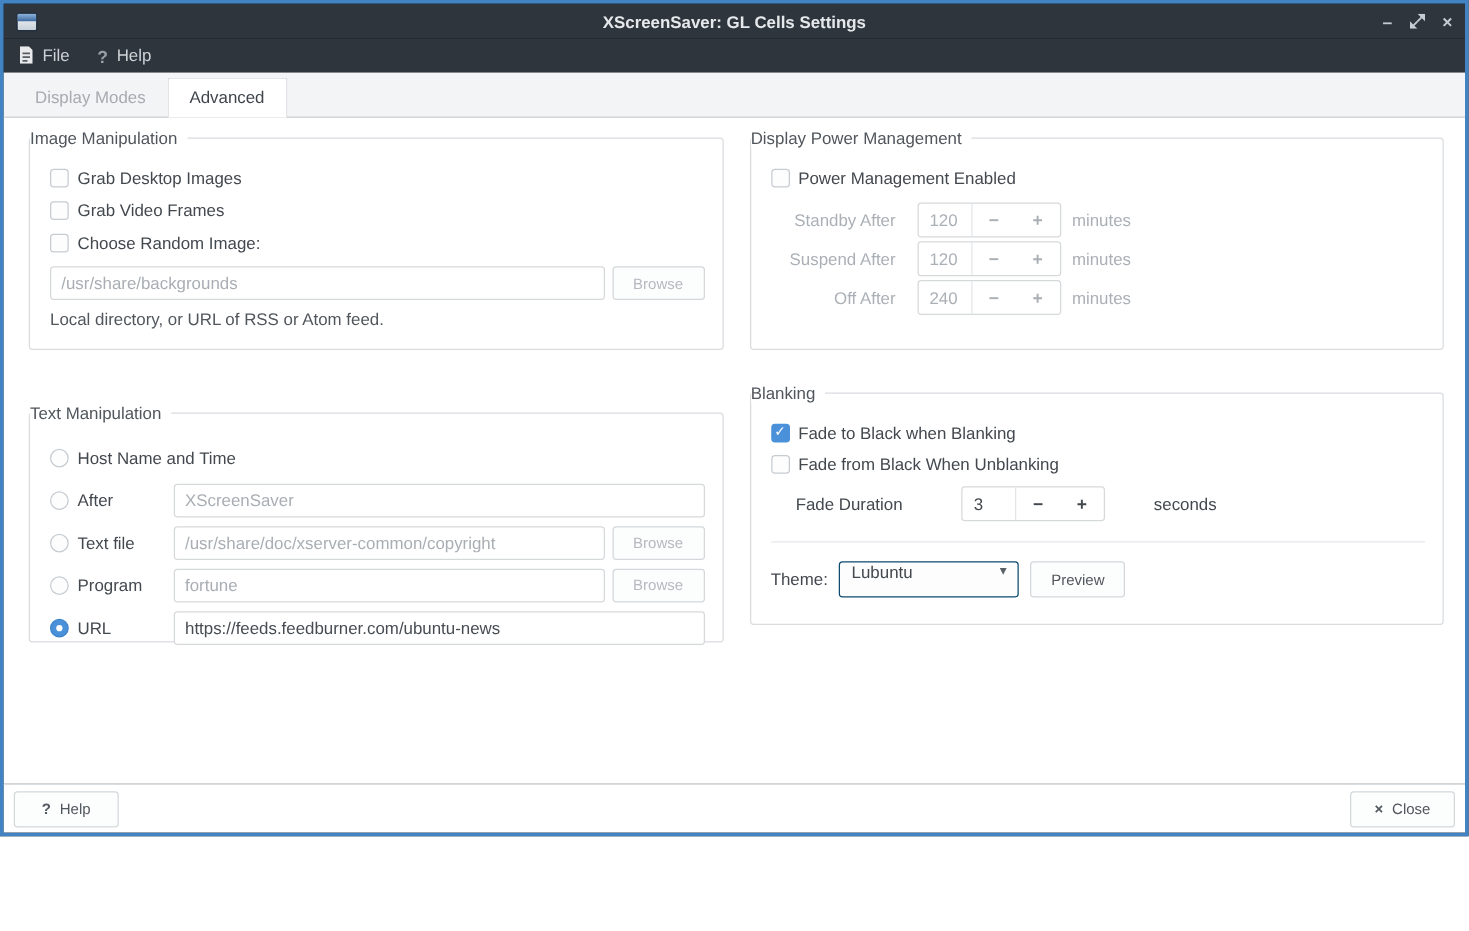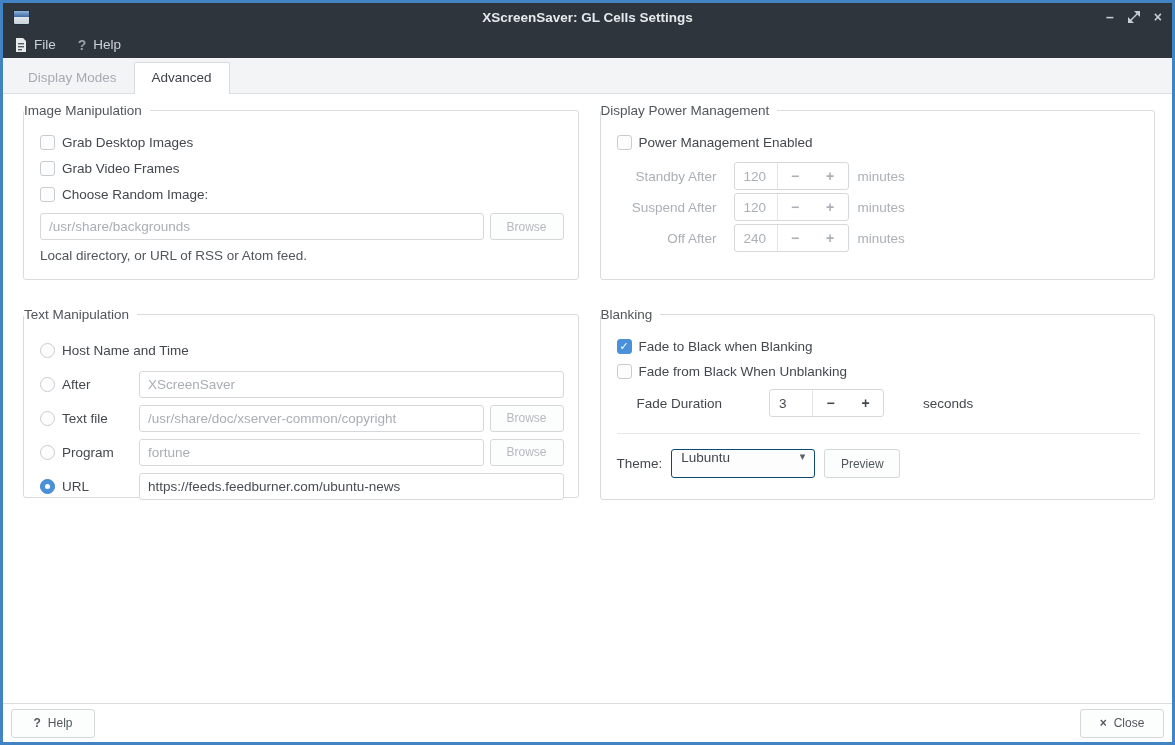--- a/index.html
+++ b/index.html
@@ -3,21 +3,21 @@
 <meta charset="utf-8">
 <style>
   * { box-sizing: border-box; }
   html,body { margin:0; padding:0; }
   body {
     width:1175px; height:745px;
     font-family:"Liberation Sans","DejaVu Sans",sans-serif;
     font-size:13.5px; color:#43484e;
   }
   .window {
-    width:1175px; height:745px;
+    width:1175px; height:669px;
     border:3px solid #4283c4;
     display:flex; flex-direction:column;
     background:#000000;
   }
   
   .titlebar {
     height:28px; background:#2f353c; flex:0 0 auto;
     display:flex; align-items:center; position:relative;
     padding:0 10px;
   }
@@ -35,21 +35,21 @@
     color:#e6e9ec; font-weight:bold; font-size:13.5px;
   }
   .win-controls { margin-left:auto; display:flex; gap:14px; align-items:center; z-index:2; }
   .win-btn { color:#c7ccd2; font-weight:bold; font-size:14px; line-height:1; cursor:default; display:flex; align-items:center; }
   
   .menubar {
     height:27px; background:#2f353c; flex:0 0 auto;
     display:flex; align-items:center; gap:22px; padding:0 12px;
     color:#ced2d6;
   }
-  .menu-item { display:flex; align-items:center; gap:7px; }
+  .menu-item { display:flex; align-items:flex-start; gap:7px; }
   .doc-icon { width:12px; height:14px; }
   .q-icon { color:#9aa0a6; font-size:14px; font-weight:bold; }
   
   .tabbar {
     height:36px; background:#f3f4f6; flex:0 0 auto;
     border-bottom:1px solid #dcdfe2;
     display:flex; align-items:flex-end; padding-left:8px;
   }
   .tab {
     padding:7px 17px 8px 17px; color:#a6abb1; font-size:13.5px;
@@ -60,21 +60,21 @@
     border-radius:2px 2px 0 0;
     margin-bottom:-1px; padding-bottom:9px;
   }
   
   .content {
     flex:1 1 auto; background:#fff;
     display:flex; gap:21px; padding:16px 17px 0 20px;
     align-items:flex-start;
   }
   .col { display:flex; flex-direction:column; }
-  .col-left  { width:557px; }
+  .col-left  { width:557px;gap:16px; }
   .col-right { width:557px; }
   .group {
     position:relative; border:1px solid #d9dcdf; border-radius:3px;
     width:100%;
   }
   .group-title {
     position:absolute; top:-9px; left:0; background:#fff;
     padding-right:8px; color:#50565c; font-size:13.5px; line-height:17px;
   }
   .g1 { height:170px; padding:24px 14px 0 16px; }

